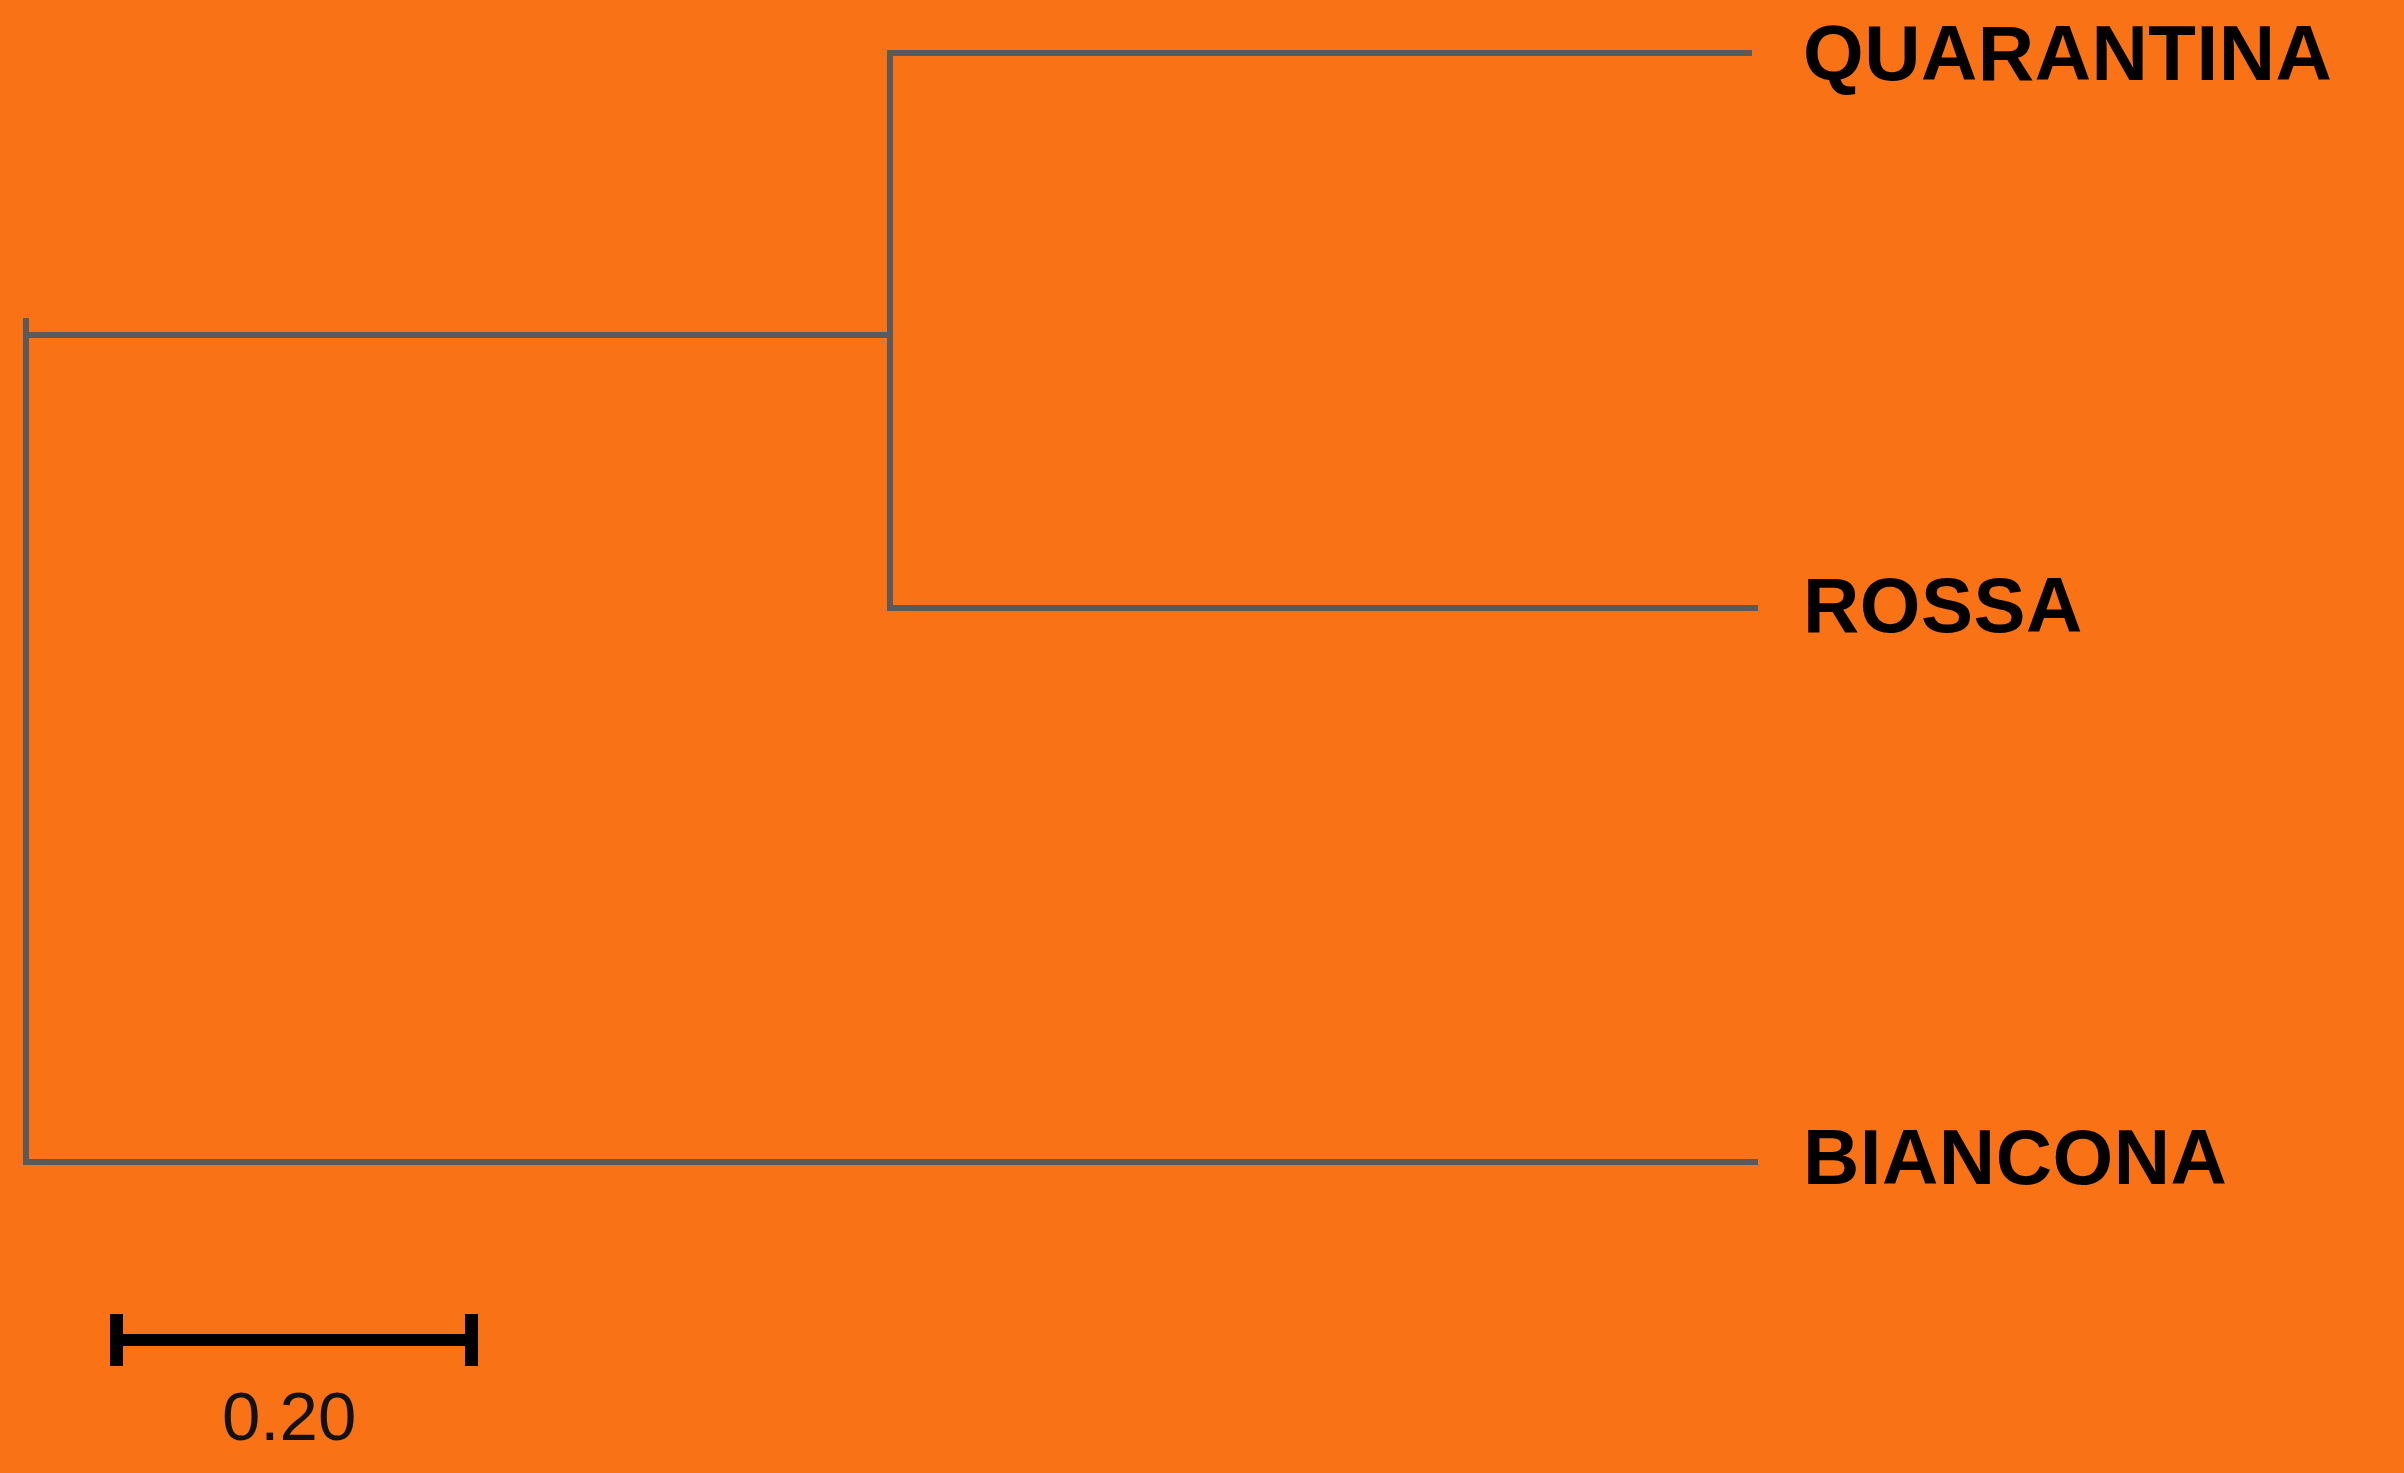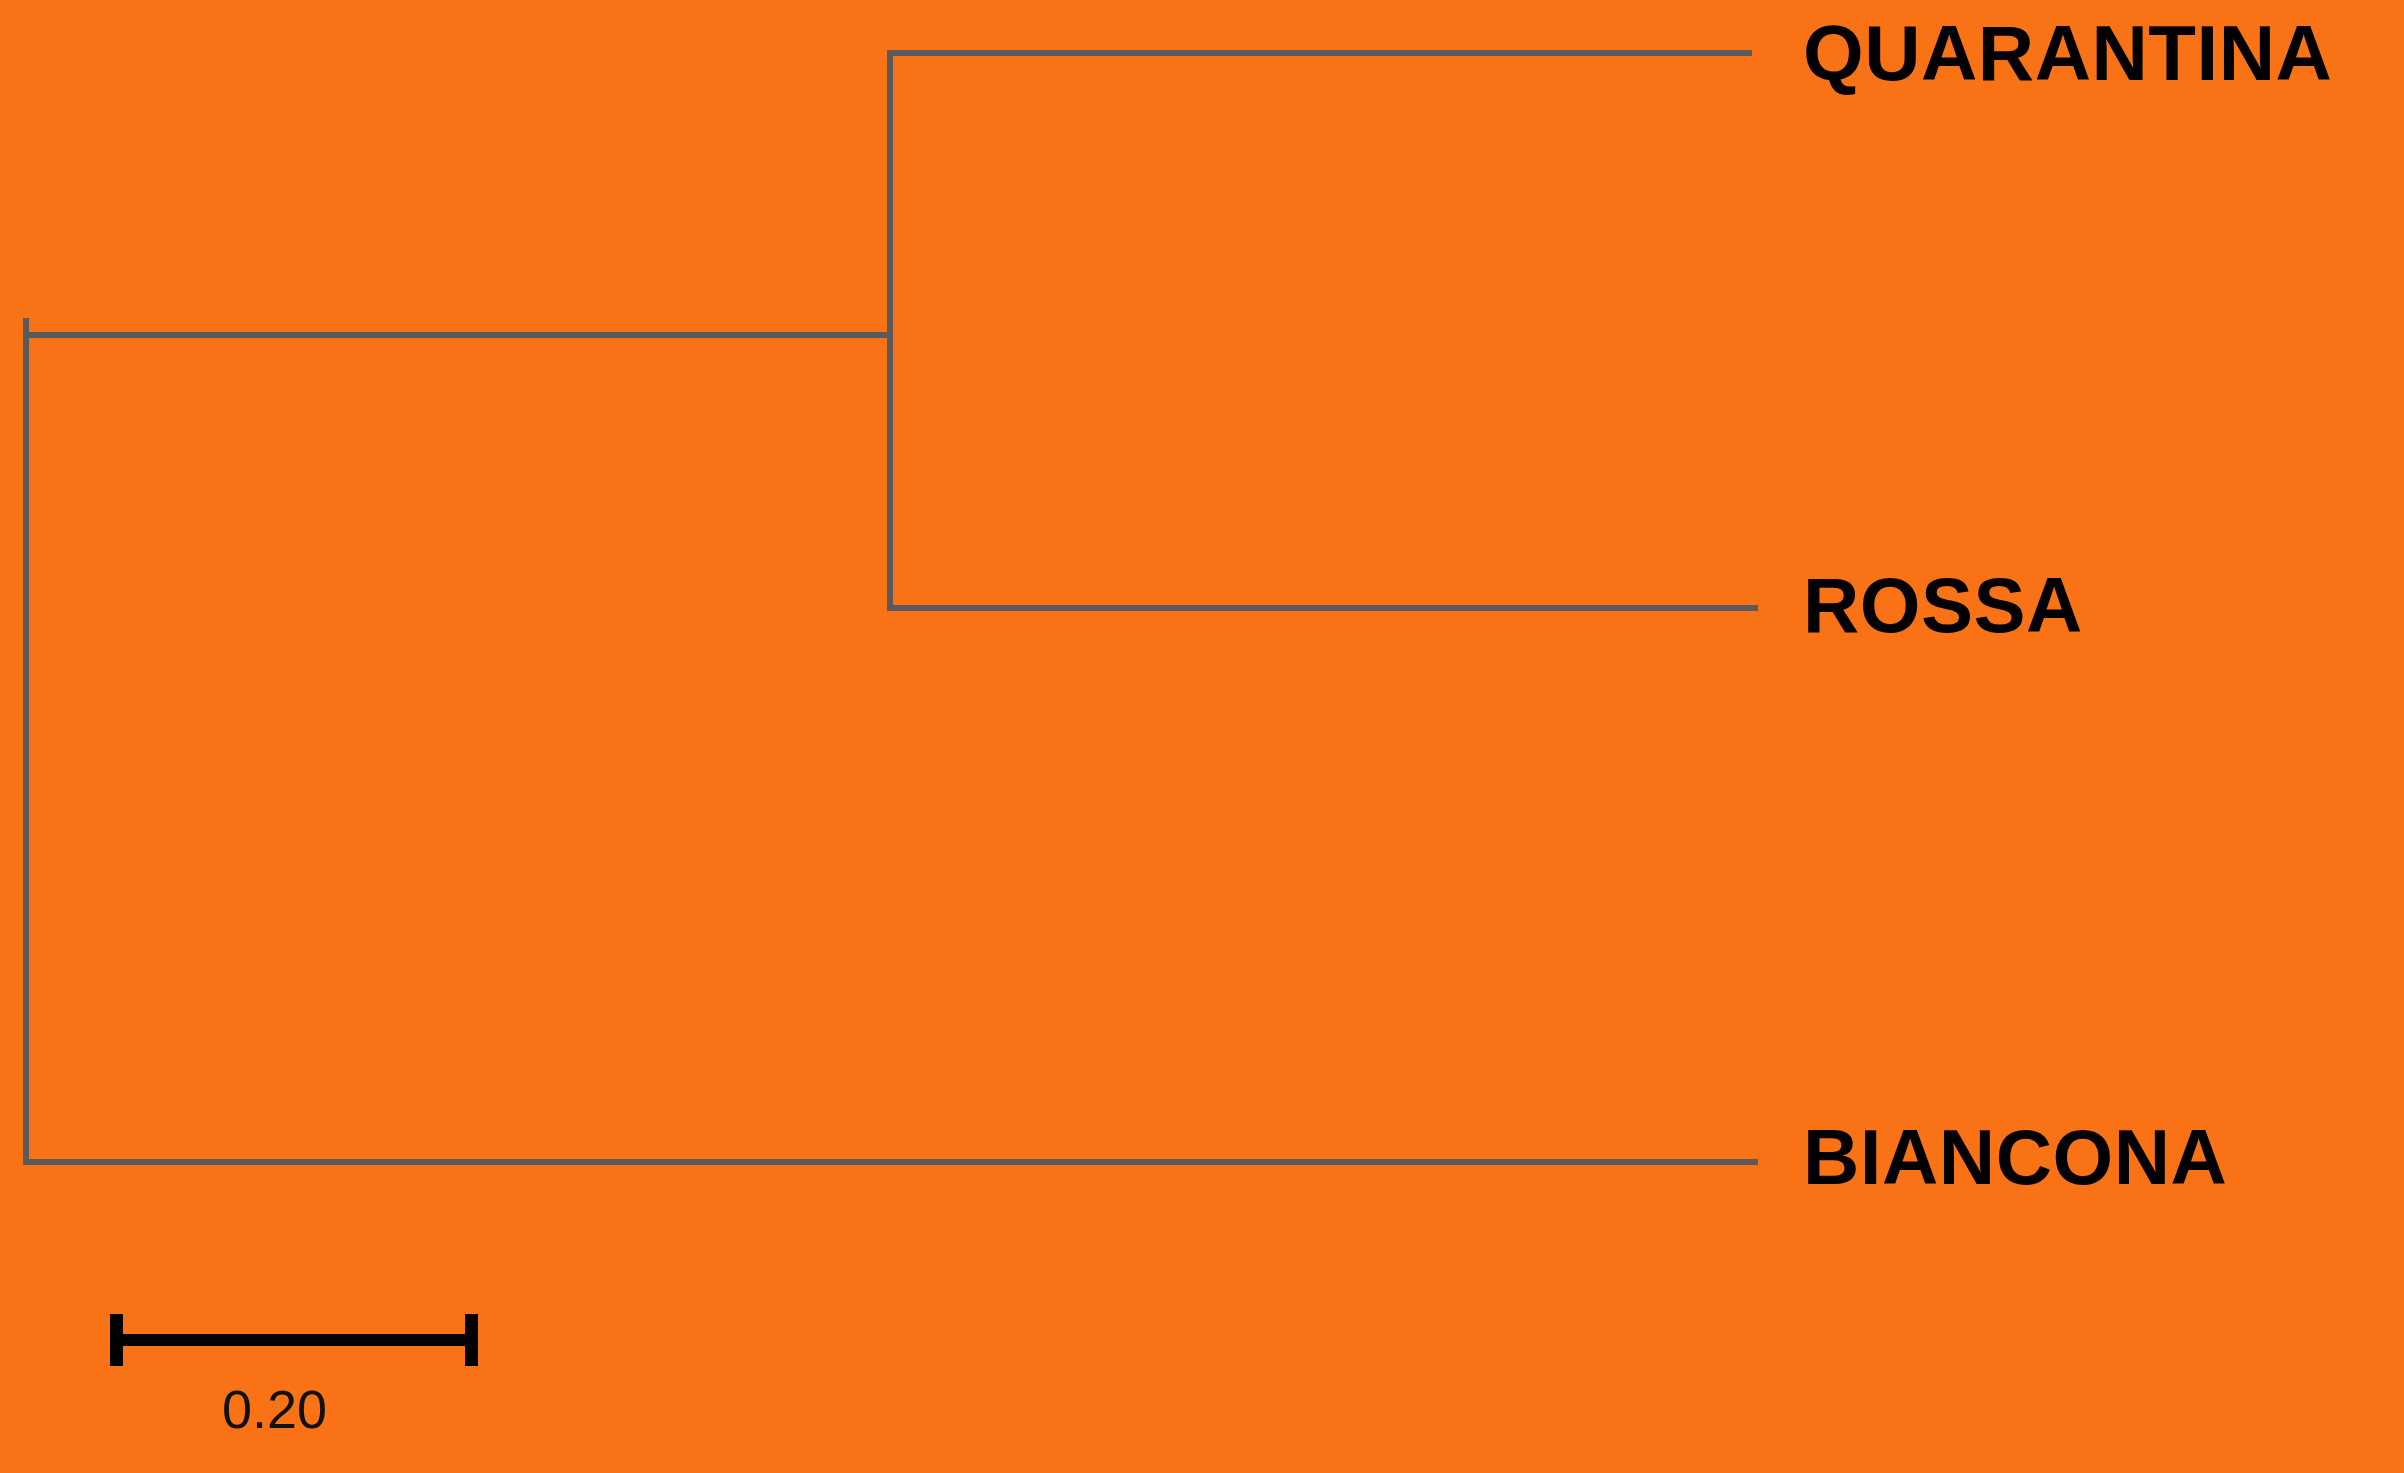--- a/index.html
+++ b/index.html
@@ -38,21 +38,21 @@
   #label-quarantina { left: 1803px; top: 14px; }
   #label-rossa      { left: 1803px; top: 566px; }
   #label-biancona   { left: 1803px; top: 1118px; }
 
   .scalebar-label {
     position: absolute;
     left: 222px;
     top: 1382px;
     font-family: "Liberation Sans", sans-serif;
     font-weight: normal;
-    font-size: 54px;
+    font-size: 69px;
     line-height: 1;
     color: #111111;
     white-space: nowrap;
   }
 </style>
 </head>
 <body>
 
 <div id="canvas">
 

